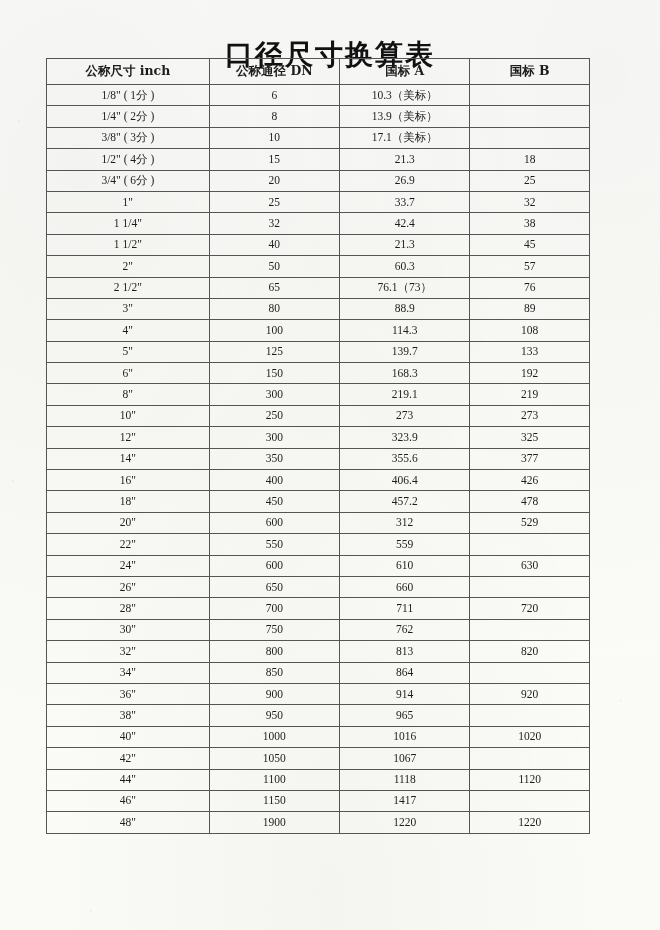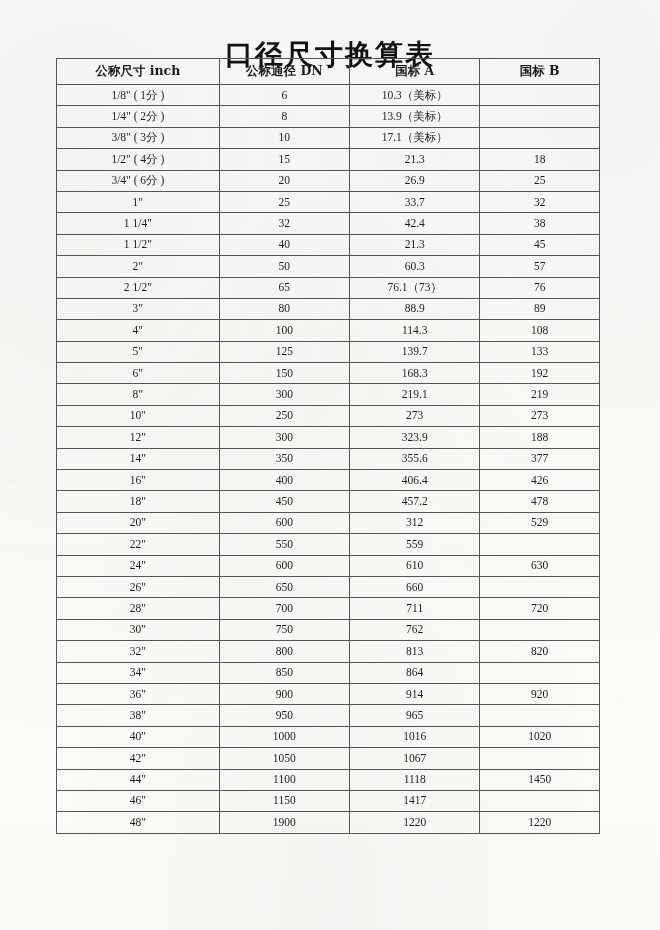--- a/index.html
+++ b/index.html
@@ -33,21 +33,21 @@
     text-align: center;
     font-size: 28px;
     font-weight: bold;
     letter-spacing: 2px;
     font-family: "DejaVu Serif", serif;
     color: #111;
   }
   .table-wrap {
     position: absolute;
     top: 58px;
-    left: 56px;
+    left: 46px;
     width: 544px;
   }
   table.conv {
     border-collapse: collapse;
     width: 100%;
     table-layout: fixed;
   }
   table.conv th, table.conv td {
     border: 1px solid #555;
     text-align: center;
@@ -184,21 +184,21 @@
         <tr>
           <td class="c0">10"</td>
           <td class="c1">250</td>
           <td class="c2">273</td>
           <td class="c3">273</td>
         </tr>
         <tr>
           <td class="c0">12"</td>
           <td class="c1">300</td>
           <td class="c2">323.9</td>
-          <td class="c3">188</td>
+          <td class="c3">325</td>
         </tr>
         <tr>
           <td class="c0">14"</td>
           <td class="c1">350</td>
           <td class="c2">355.6</td>
           <td class="c3">377</td>
         </tr>
         <tr>
           <td class="c0">16"</td>
           <td class="c1">400</td>
@@ -280,21 +280,21 @@
         <tr>
           <td class="c0">42"</td>
           <td class="c1">1050</td>
           <td class="c2">1067</td>
           <td class="c3 empty"></td>
         </tr>
         <tr>
           <td class="c0">44"</td>
           <td class="c1">1100</td>
           <td class="c2">1118</td>
-          <td class="c3">1450</td>
+          <td class="c3">1120</td>
         </tr>
         <tr>
           <td class="c0">46"</td>
           <td class="c1">1150</td>
           <td class="c2">1417</td>
           <td class="c3 empty"></td>
         </tr>
         <tr>
           <td class="c0">48"</td>
           <td class="c1">1900</td>

